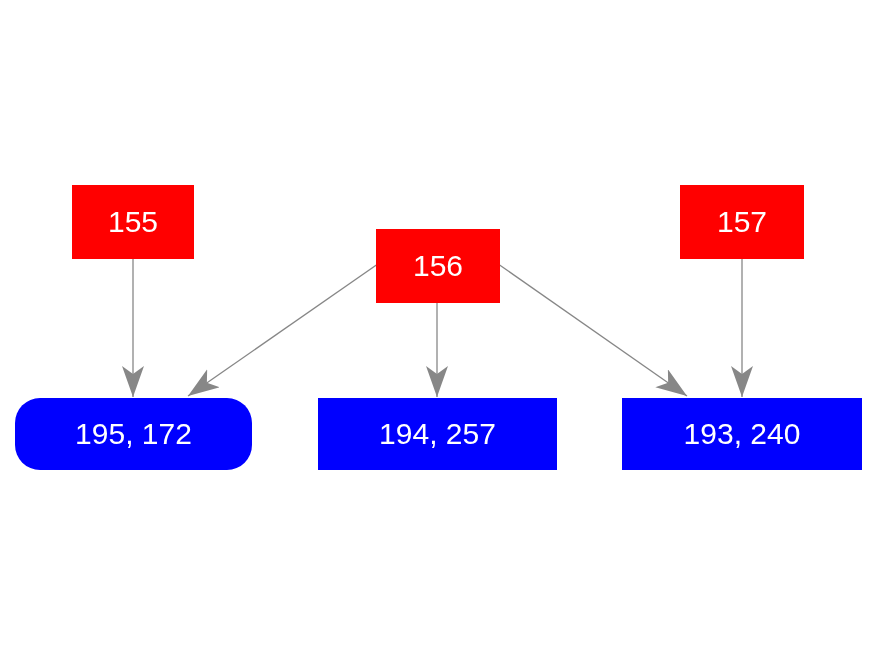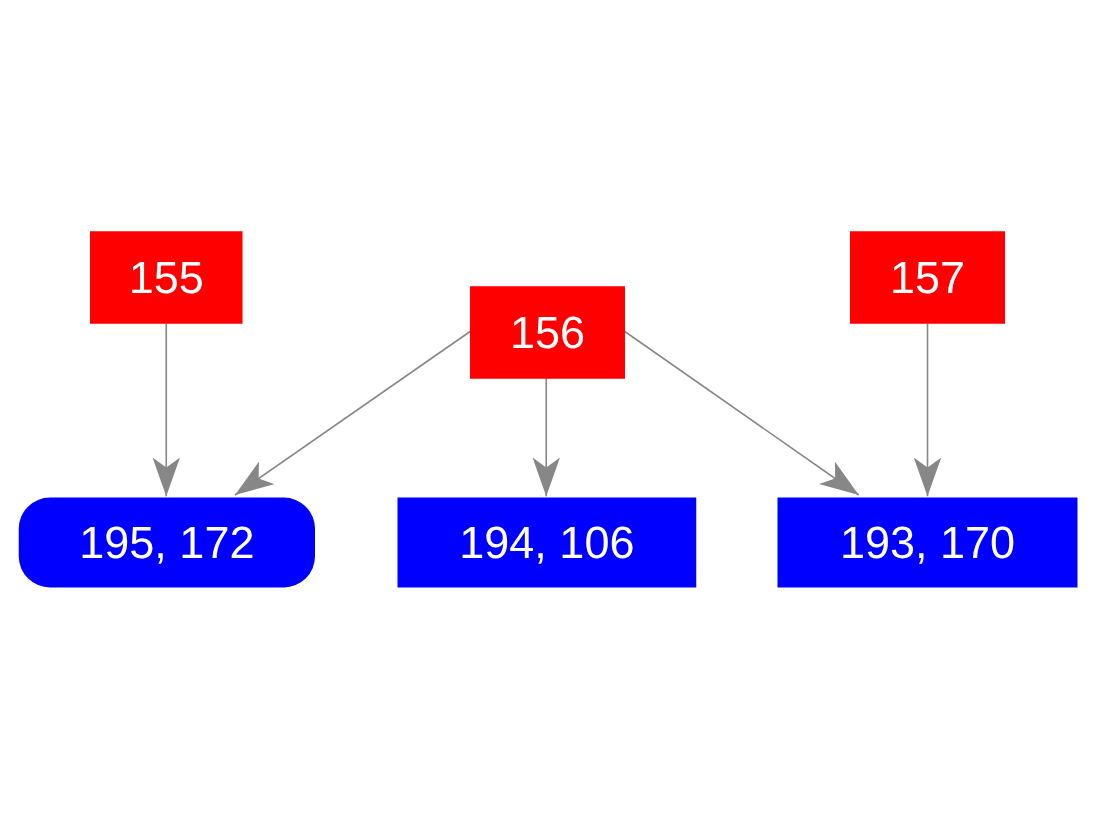--- a/index.html
+++ b/index.html
@@ -22,21 +22,21 @@
     width: 875px;
     height: 656px;
     pointer-events: none;
   }
   .node {
     position: absolute;
     display: flex;
     align-items: center;
     justify-content: center;
     color: #ffffff;
-    font-size: 36px;
+    font-size: 30px;
     line-height: 1;
     white-space: nowrap;
     user-select: none;
   }
 </style>
 </head>
 <body>
 
 <div class="canvas">
   <svg id="edges" width="875" height="656" viewBox="0 0 875 656">
@@ -58,18 +58,18 @@
   <div class="node" style="left: 376px; top: 185px; width: 124px; height: 74px; background: rgb(255, 0, 0); color: rgb(255, 255, 255); margin-top: 44px;">
     <span>156</span>
   </div>
   <div class="node" style="left: 680px; top: 185px; width: 124px; height: 74px; background: rgb(255, 0, 0); color: rgb(255, 255, 255);">
     <span>157</span>
   </div>
   <div class="node" style="left: 15px; top: 398px; width: 237px; height: 72px; background: rgb(0, 0, 255); color: rgb(255, 255, 255); border-radius: 25px;">
     <span>195, 172</span>
   </div>
   <div class="node" style="left: 318px; top: 398px; width: 239px; height: 72px; background: rgb(0, 0, 255); color: rgb(255, 255, 255);">
-    <span>194, 106</span>
+    <span>194, 257</span>
   </div>
   <div class="node" style="left: 622px; top: 398px; width: 240px; height: 72px; background: rgb(0, 0, 255); color: rgb(255, 255, 255);">
-    <span>193, 170</span>
+    <span>193, 240</span>
   </div>
 </div>
 
 </body></html>

